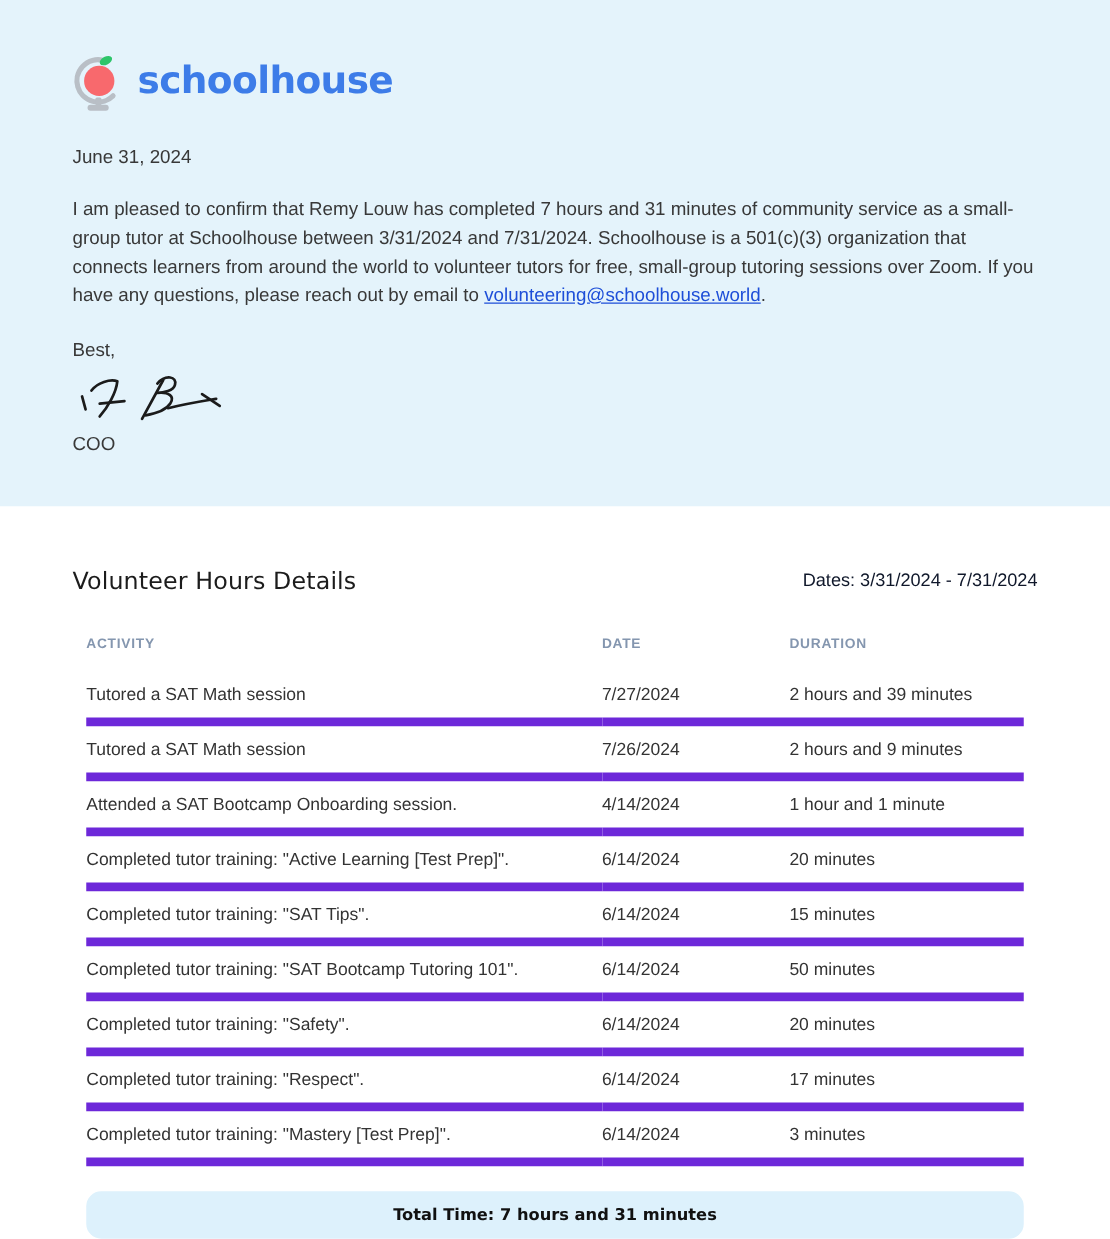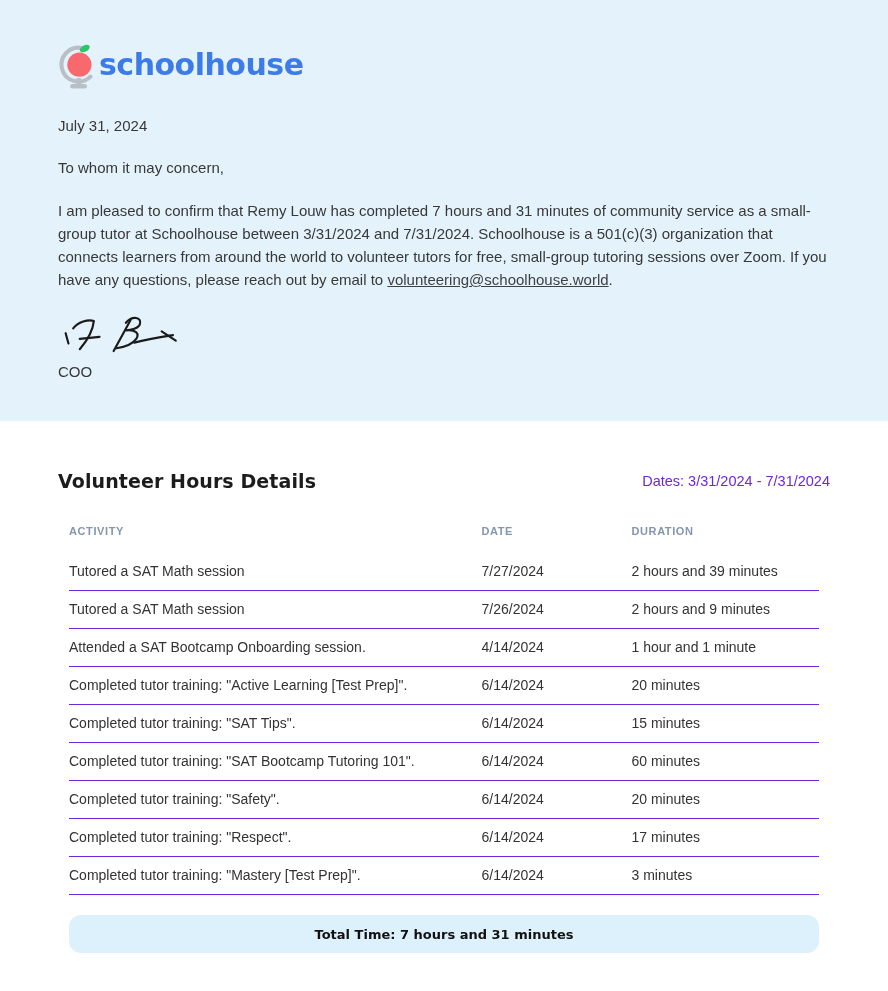--- a/index.html
+++ b/index.html
@@ -11,77 +11,78 @@
   }
 
   
   .letter {
     background: #E4F3FB;
     padding: 42px 58px 38px 58px;
   }
   .logo-row {
     display: flex;
     align-items: center;
+    gap: 11px;
     margin-bottom: 23px;
   }
   .logo-icon svg { display: block; }
   .brand {
     font-family: "DejaVu Sans", "Liberation Sans", sans-serif;
     font-size: 30px;
     font-weight: 700;
     color: #3D7CE8;
     letter-spacing: -0.5px;
     line-height: 1;
     padding-bottom: 4px;
   }
   .letter p {
     font-size: 15px;
     line-height: 23px;
     color: #383838;
   }
   .letter-date { margin-bottom: 19px; }
   .salutation { margin-bottom: 20px; }
   .body-para { margin-bottom: 21px; max-width: 784px; }
-  .email-link { color: #404040; text-decoration: underline; }
+  .email-link { color: #1d4ed8; text-decoration: underline; }
   .closing { margin-bottom: 2px; }
   .signature svg { display: block; margin: 4px 0 0 2px; }
   .signer-name, .signer-title { line-height: 21px; }
 
   
   .details { padding: 49px 69px 24px 69px; }
   .details-head {
     display: flex;
     justify-content: space-between;
     align-items: center;
     margin: 0 -11px 25px -11px;
   }
   .details-title {
     font-family: "DejaVu Sans", "Liberation Sans", sans-serif;
     font-size: 19px;
-    font-weight: 700;
+    font-weight: 400;
     color: #1c1c1c;
     letter-spacing: 0.1px;
   }
-  .date-range { font-size: 14.5px; color: #6d28d9; }
+  .date-range { font-size: 14.5px; color: #0f172a; }
 
   table.hours-table {
     width: 100%;
     border-collapse: collapse;
     table-layout: fixed;
   }
   .hours-table th {
     text-align: left;
     font-size: 11px;
     font-weight: 700;
     color: #8496AF;
     letter-spacing: 0.6px;
     padding: 8px 0 16px 0;
     margin-top: 48px;
   }
-  .hours-table tbody tr { border-bottom: 1px solid #6d28d9; }
+  .hours-table tbody tr { border-bottom: 7px solid #6d28d9; }
   .hours-table td {
     font-size: 14px;
     color: #333333;
     padding: 10px 6px 10px 0;
     line-height: 17px;
   }
   .col-activity { width: 55%; }
   .col-date { width: 20%; }
   .col-duration { width: 25%; }
 
@@ -114,26 +115,26 @@
           <path d="M27 6.4 A 19 19 0 1 0 36.4 38.4" fill="none" stroke="#B9BFC6" stroke-width="4.6" stroke-linecap="round"></path>
           <rect x="20.5" y="40" width="5.5" height="7" rx="1.5" fill="#B9BFC6"></rect>
           <rect x="13.5" y="46.5" width="19" height="5.2" rx="2.6" fill="#B9BFC6"></rect>
           <circle cx="24" cy="25" r="13.6" fill="#F8696D"></circle>
           <ellipse cx="30" cy="6.8" rx="6" ry="3.6" fill="#2EC56A" transform="rotate(-28 30 6.8)"></ellipse>
         </svg>
       </span>
       <span class="brand">schoolhouse</span>
     </div>
 
-    <p class="letter-date">July 31, 2024</p>
-
-    <p class="salutation">To whom it may concern,</p>
+    <p class="letter-date">June 31, 2024</p>
+
 
     <p class="body-para"><span>I am pleased to confirm that Remy Louw has completed 7 hours and 31 minutes of community service as a small-group tutor at Schoolhouse between 3/31/2024 and 7/31/2024. Schoolhouse is a 501(c)(3) organization that connects learners from around the world to volunteer tutors for free, small-group tutoring sessions over Zoom. If you have any questions, please reach out by email to </span><a class="email-link" href="#">volunteering@schoolhouse.world</a><span>.</span></p>
 
+    <p class="closing">Best,</p>
 
     <div class="signature">
       <svg width="160" height="48" viewBox="0 0 170 50">
         <g fill="none" stroke="#1b1b1b" stroke-width="2.3" stroke-linecap="round" stroke-linejoin="round">
           <path d="M6 22 L9 33"></path>
           <path d="M14 17 C19 10, 30 7, 36 9 C35 19, 28 31, 21 39"></path>
           <path d="M21 28 L42 26"></path>
           <path d="M57 41 L75 8"></path>
           <path d="M70 11 C77 3, 87 5, 85 12 C84 17, 75 19, 70 19 C80 18, 85 22, 81 28 C77 34, 66 37, 60 38"></path>
           <path d="M79 32 C95 28, 108 26, 120 24"></path>
@@ -187,21 +188,21 @@
             <td>20 minutes</td>
           </tr>
           <tr>
             <td>Completed tutor training: "SAT Tips".</td>
             <td>6/14/2024</td>
             <td>15 minutes</td>
           </tr>
           <tr>
             <td>Completed tutor training: "SAT Bootcamp Tutoring 101".</td>
             <td>6/14/2024</td>
-            <td>60 minutes</td>
+            <td>50 minutes</td>
           </tr>
           <tr>
             <td>Completed tutor training: "Safety".</td>
             <td>6/14/2024</td>
             <td>20 minutes</td>
           </tr>
           <tr>
             <td>Completed tutor training: "Respect".</td>
             <td>6/14/2024</td>
             <td>17 minutes</td>

